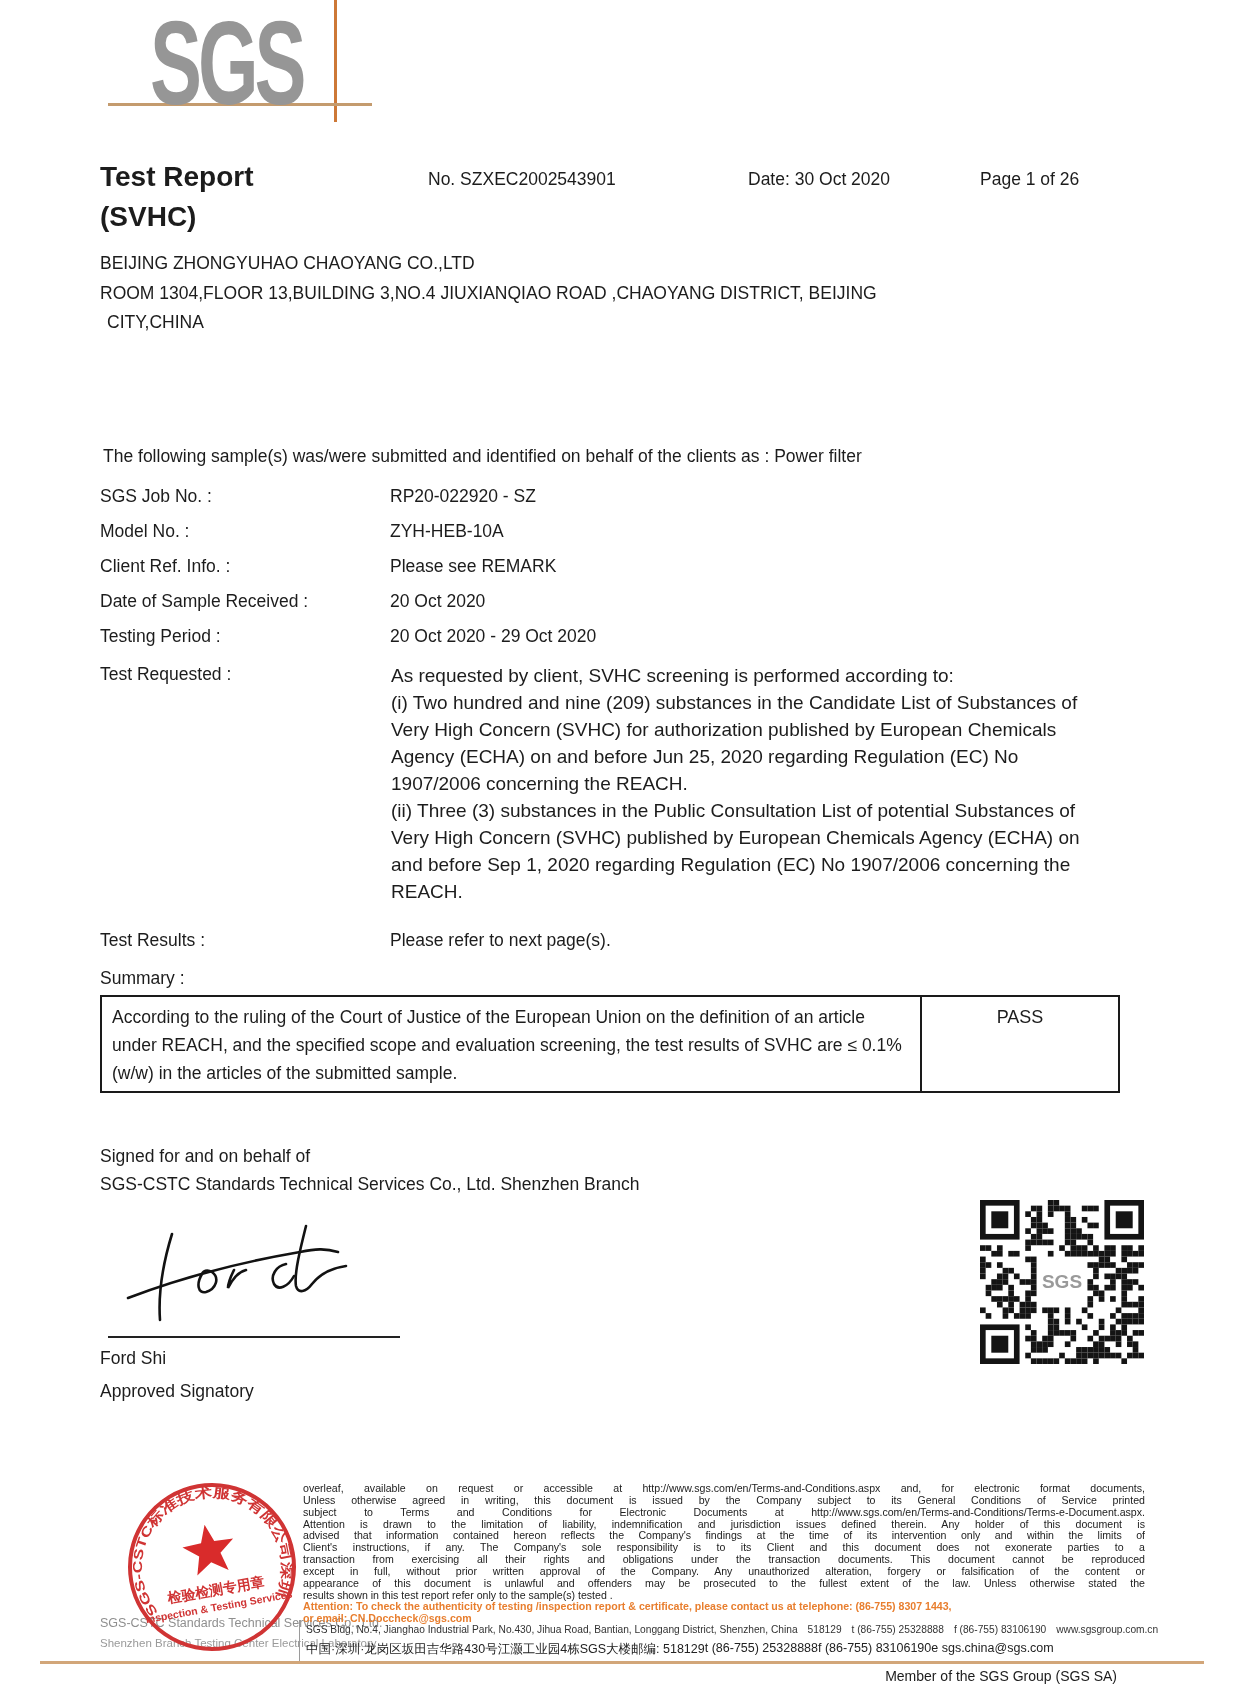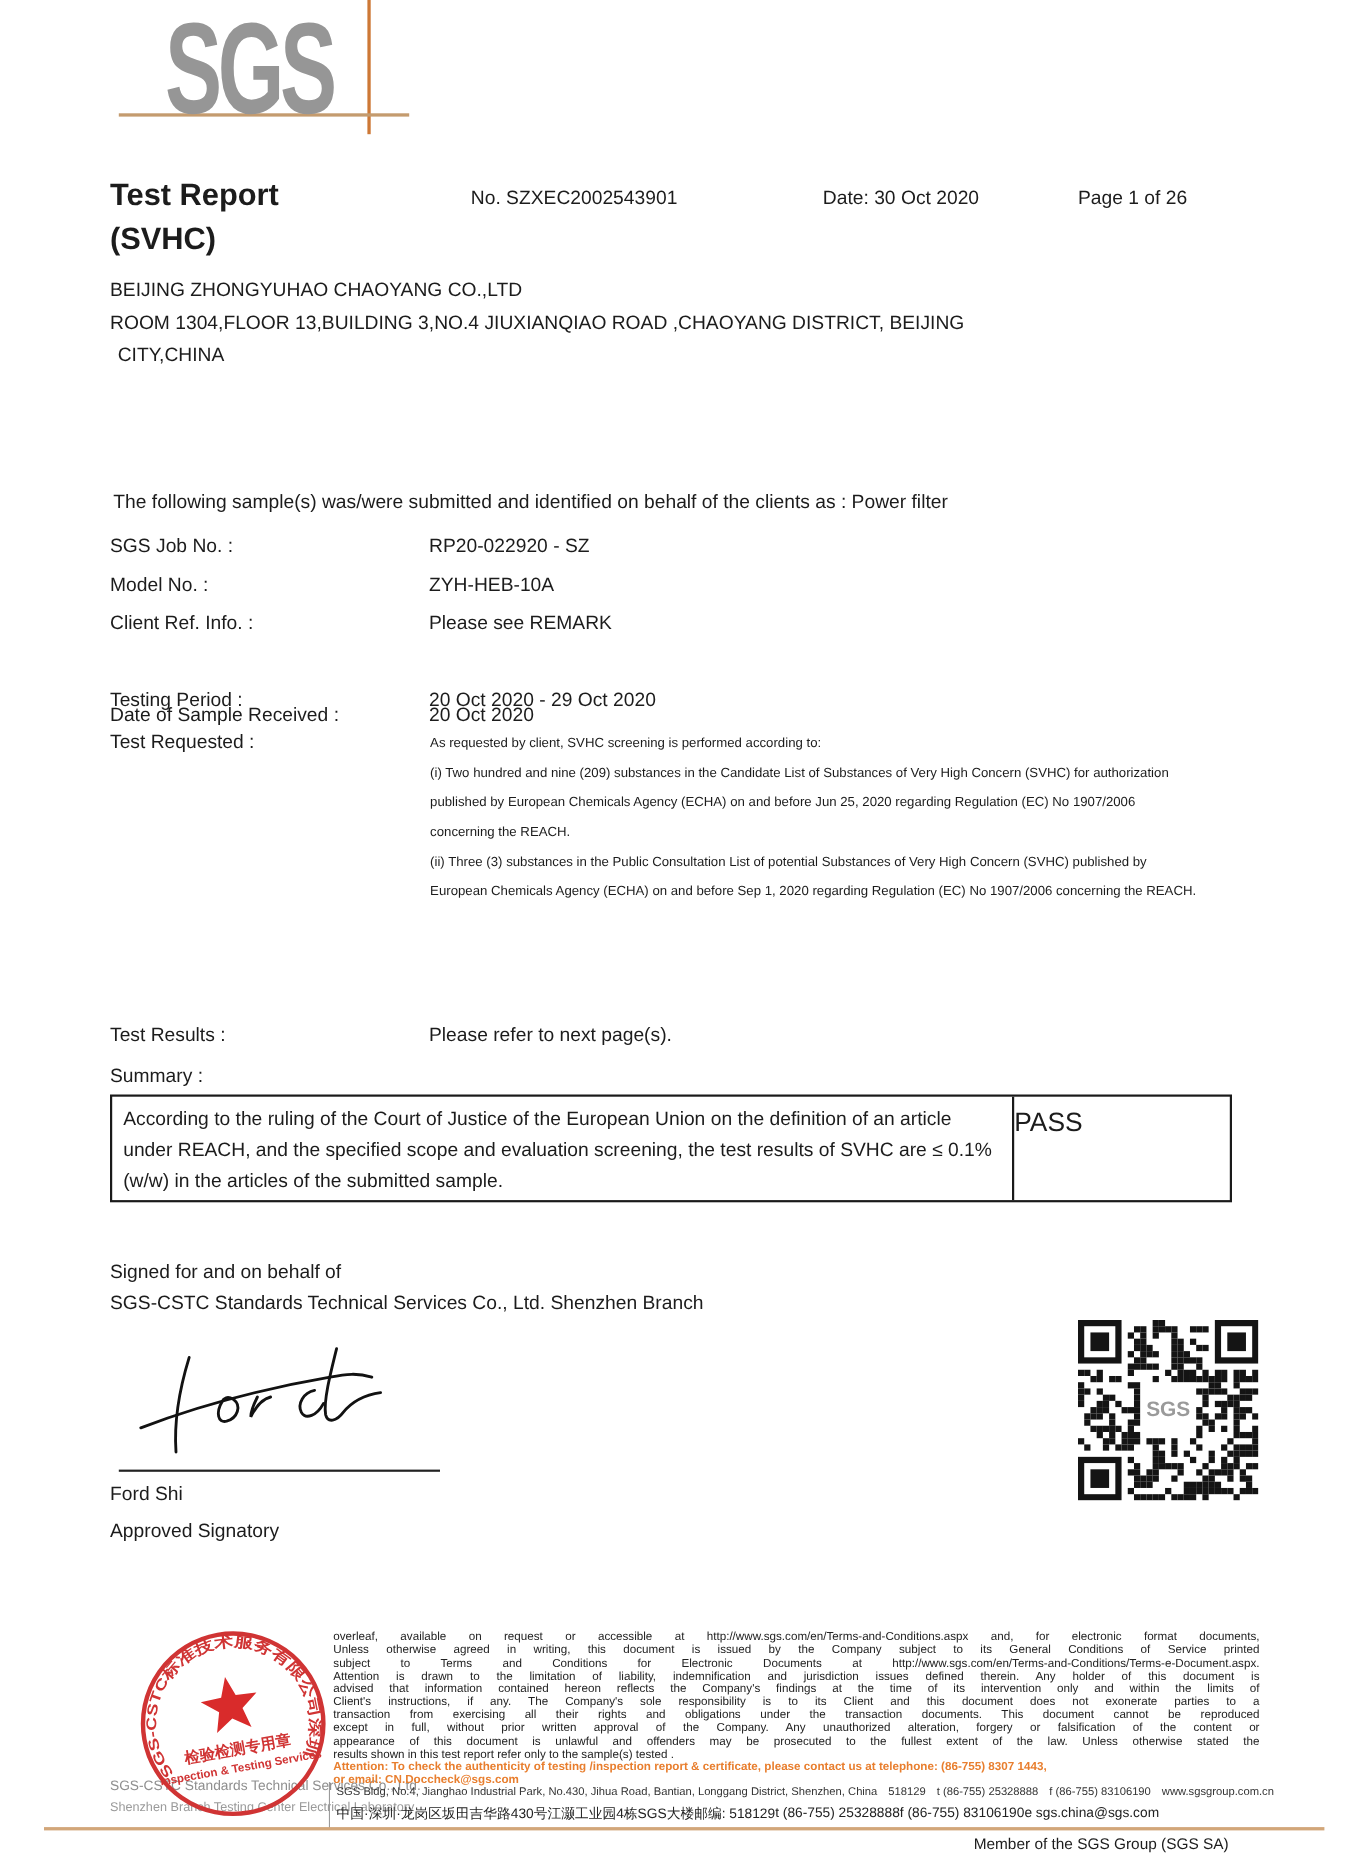--- a/index.html
+++ b/index.html
@@ -19,30 +19,30 @@
   .hdr-date{left:748px;top:169px;font-size:17.5px;}
   .hdr-page{left:980px;top:169px;font-size:17.5px;}
   
   .cl-name{left:100px;top:253px;font-size:17.5px;}
   .cl-a1{left:100px;top:283px;font-size:17.5px;}
   .cl-a2{left:107px;top:312px;font-size:17.5px;}
   
   .intro{left:103px;top:446px;font-size:17.5px;}
   .f-label{left:100px;font-size:17.5px;}
   .f-value{left:390px;font-size:17.5px;}
-  .y0{top:486px;}.y1{top:521px;}.y2{top:556px;}.y3{top:591px;margin-top:48px;}.y4{top:626px;}
+  .y0{top:486px;}.y1{top:521px;}.y2{top:556px;}.y3{top:591px;}.y4{top:626px;}
   .tr-label{left:100px;top:664px;font-size:17.5px;}
-  .tr-para{left:391px;top:662px;width:697px;font-size:12px;line-height:27px;}
+  .tr-para{left:391px;top:662px;width:697px;font-size:19px;line-height:27px;}
   .res-label{left:100px;top:930px;font-size:17.5px;}
   .res-value{left:390px;top:930px;font-size:17.5px;}
   
   .sum-head{left:100px;top:968px;font-size:17.5px;}
   .sum-box{left:100px;top:995px;width:1016px;height:94px;border:2px solid #1a1a1a;display:flex;}
   .sum-left{flex:1;padding:6px 12px 0 10px;font-size:17.5px;line-height:28px;}
-  .sum-right{width:196px;border-left:2px solid #1a1a1a;text-align:left;padding-top:10px;font-size:24px;}
+  .sum-right{width:196px;border-left:2px solid #1a1a1a;text-align:center;padding-top:10px;font-size:18px;}
   
   .signed1{left:100px;top:1146px;font-size:17.5px;}
   .signed2{left:100px;top:1174px;font-size:17.5px;}
   .sig-svg{left:110px;top:1212px;}
   .sig-line{left:108px;top:1336px;width:292px;height:2px;background:#222;}
   .sig-name{left:100px;top:1348px;font-size:17.5px;}
   .sig-role{left:100px;top:1381px;font-size:17.5px;}
   
   .qr-wrap{left:980px;top:1200px;width:164px;height:164px;}
   .qr-center{left:1037px;top:1257px;width:50px;height:50px;background:#fff;

